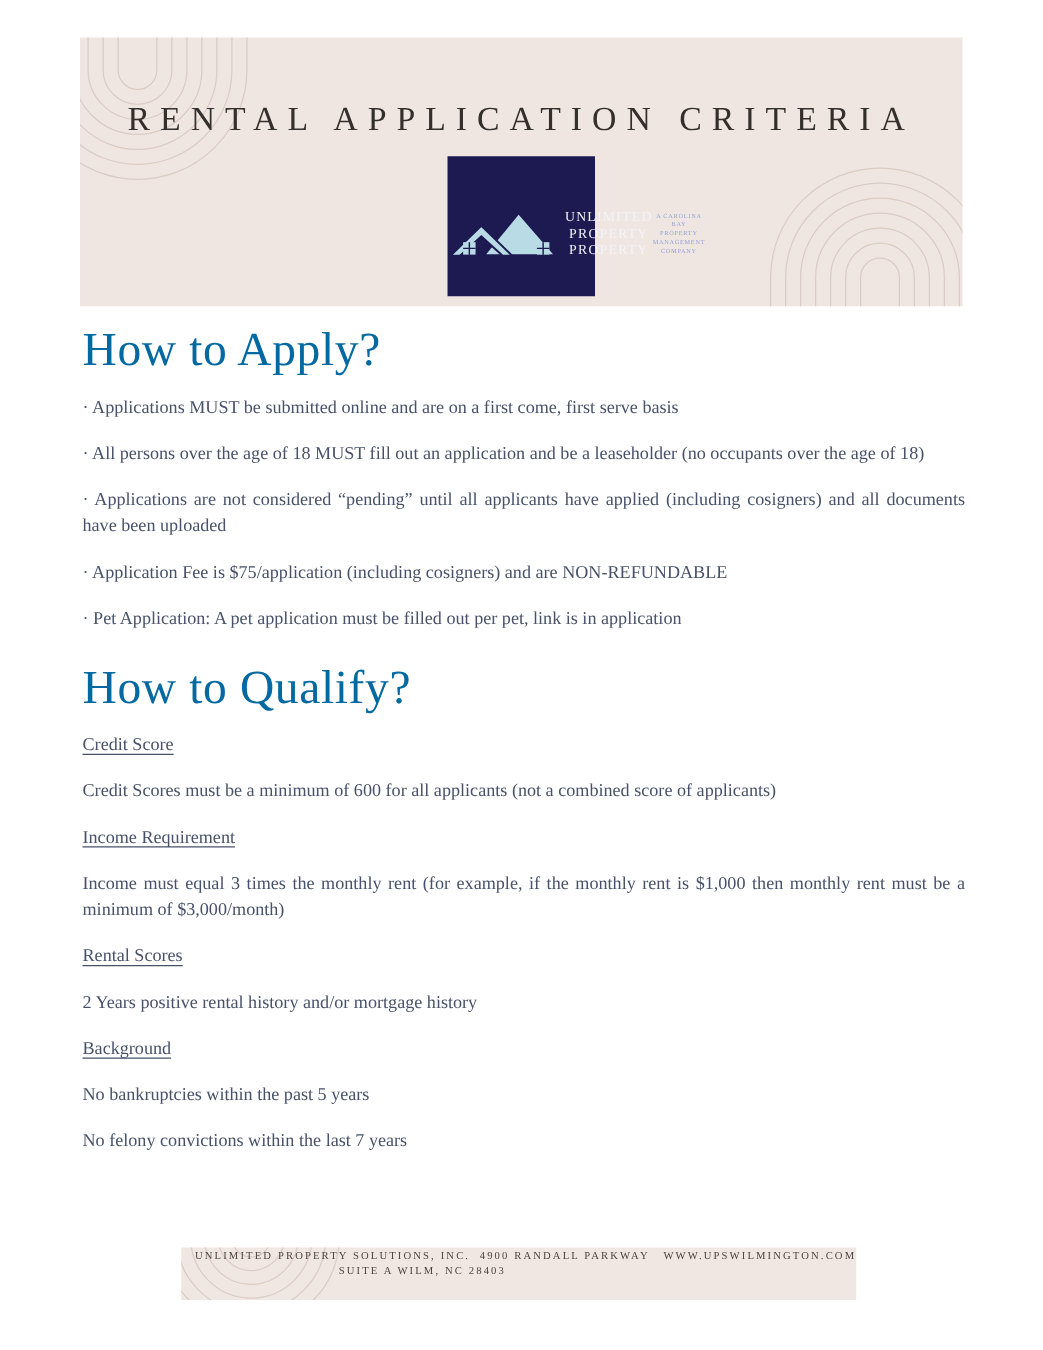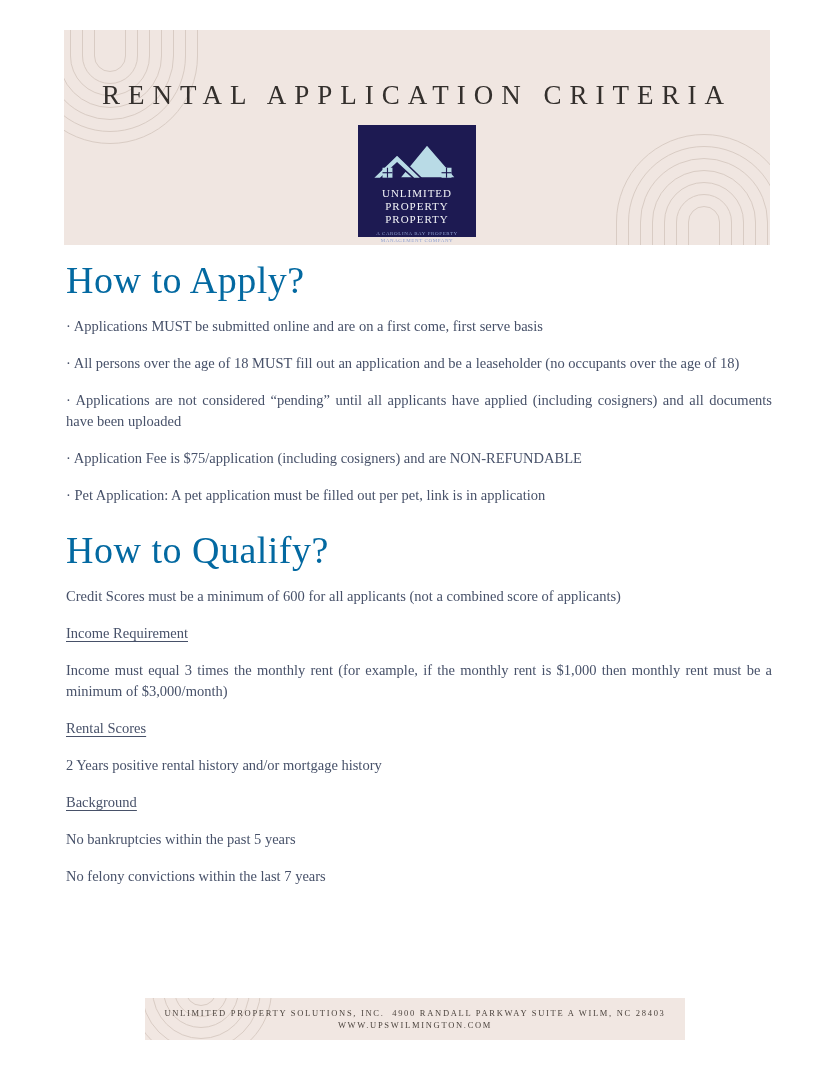--- a/index.html
+++ b/index.html
@@ -7,35 +7,35 @@
   .page{position:relative;width:834px;height:1080px;background:#ffffff;overflow:hidden;margin:0 auto;}
 
   
   .hero{position:absolute;left:64px;top:30px;width:706px;height:215px;background:#f0e6e1;overflow:hidden;}
   .arc{position:absolute;border:1.5px solid #d9ccc4;box-sizing:border-box;background:transparent;}
   .hero-title{position:absolute;left:0;top:50px;width:100%;text-align:center;
               font-size:27px;letter-spacing:8px;color:#332f2c;font-weight:normal;margin:0;white-space:nowrap;}
 
   
   .logo{position:absolute;left:50%;transform:translateX(-50%);top:95px;width:118px;height:112px;
-        background:#1d1a52;display:flex;flex-direction:column;align-items:center;box-sizing:border-box;padding-top:9px;}
+        background:#1d1a52;display:flex;align-items:center;box-sizing:border-box;padding-top:9px;}
   .logo-name{color:#f2f3f7;font-size:11px;line-height:13px;letter-spacing:1px;text-align:center;margin-top:3px;}
   .logo-tagline{color:#8e9fd0;font-size:5px;line-height:7px;letter-spacing:0.6px;text-align:center;margin-top:4px;}
 
   
   .content{position:absolute;left:66px;top:260px;width:706px;color:#475169;}
   .content h2{font-size:38px;line-height:40px;font-weight:normal;color:#0369a1;margin:0 0 16px 0;letter-spacing:0.5px;}
   .content h2.qualify{margin-top:24px;}
   .content p{font-size:14.5px;line-height:21px;margin:0 0 16px 0;}
   .content p.justify{text-align:justify;}
   .subhead{text-decoration:underline;text-underline-offset:3px;}
 
   
   .footer{position:absolute;left:145px;top:998px;width:540px;height:42px;background:#f1e7e2;overflow:hidden;
-          display:flex;flex-direction:column;align-items:center;justify-content:center;}
+          display:flex;justify-content:center;}
   .footer-line{position:relative;color:#4c443e;font-size:8.5px;line-height:12px;letter-spacing:1.7px;
                text-align:center;white-space:pre-wrap;z-index:2;}
 </style>
 </head>
 <body>
 
 <div class="page">
 
   <div class="hero">
     <div id="arcs-tl">
@@ -90,20 +90,21 @@
   <div class="content">
     <h2>How to Apply?</h2>
     <p>· Applications MUST be submitted online and are on a first come, first serve basis</p>
     <p>· All persons over the age of 18 MUST fill out an application and be a leaseholder (no occupants over the age of 18)</p>
     <p class="justify">· Applications are not considered “pending” until all applicants have applied (including cosigners) and all documents have been uploaded</p>
     <p>· Application Fee is $75/application (including cosigners) and are NON-REFUNDABLE</p>
     <p>· Pet Application: A pet application must be filled out per pet, link is in application</p>
 
     <h2 class="qualify">How to Qualify?</h2>
 
+    <p class="subhead">Credit Score</p>
     <p>Credit Scores must be a minimum of 600 for all applicants (not a combined score of applicants)</p>
 
     <p class="subhead">Income Requirement</p>
     <p class="justify">Income must equal 3 times the monthly rent (for example, if the monthly rent is $1,000 then monthly rent must be a minimum of $3,000/month)</p>
 
     <p class="subhead">Rental Scores</p>
     <p>2 Years positive rental history and/or mortgage history</p>
 
     <p class="subhead">Background</p>
     <p>No bankruptcies within the past 5 years</p>

